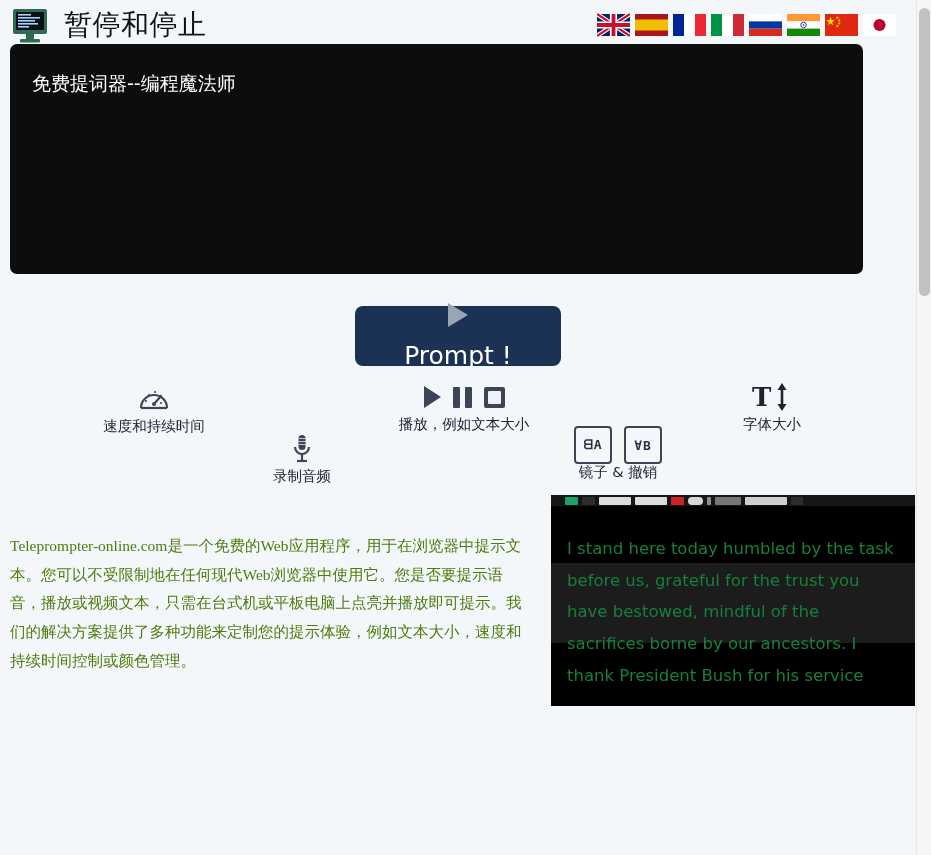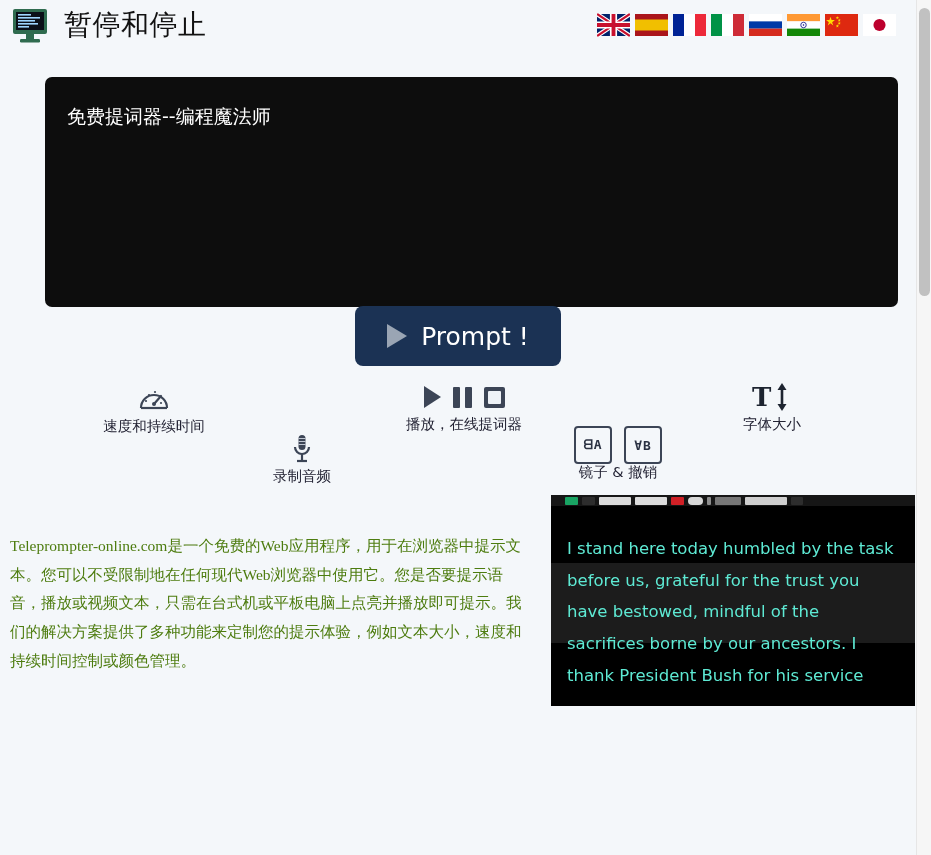--- a/index.html
+++ b/index.html
@@ -53,27 +53,26 @@
   .flag {
     width: 33px; height: 24px;
     display: block;
     border-radius: 1px;
     cursor: pointer;
     flex: 0 0 auto;
   }
   
   .prompter {
     position: absolute;
-    left: 10px; top: 77px;
+    left: 10px; top: 44px;
     width: 853px; height: 230px;
     background: #0d0d0d;
     border-radius: 7px;
     padding: 26px 22px;
     overflow: hidden;
-    margin-left: 35px;
   }
   .prompter-text {
     color: #ffffff;
     font-size: 19px;
     line-height: 1.45;
     font-family: "DejaVu Sans", "Liberation Sans", sans-serif;
   }
   
   .prompt-btn-wrap {
     position: absolute;
@@ -82,20 +81,21 @@
   }
   .prompt-btn {
     background: #1b3254;
     border: none;
     border-radius: 8px;
     width: 206px; height: 60px;
     display: flex; align-items: center; justify-content: center;
     gap: 14px;
     cursor: pointer;
     padding: 0;
+    flex-direction: column;
   }
   .prompt-btn .tri {
     width: 0; height: 0;
     border-left: 20px solid #9aa5b4;
     border-top: 12px solid transparent;
     border-bottom: 12px solid transparent;
   }
   .prompt-btn .lbl {
     color: #ffffff;
     font-size: 25px;
@@ -164,21 +164,21 @@
   .video .vbar .b.dark  { background: #2d2d2d; width: 13px; }
   .video .vbar .b.light { background: #dcdcdc; width: 32px; }
   .video .vbar .b.red   { background: #d12026; width: 13px; }
   .video .vbar .b.pill  { background: #d8d8d8; width: 15px; border-radius: 4px; }
   .video .vbar .b.mic   { background: #8d8d8d; width: 4px; }
   .video .vbar .b.txt   { background: #777; width: 26px; }
   .video .vbar .b.time  { background: #cfcfcf; width: 42px; }
   .video .vbar .b.x     { background: #2d2d2d; width: 12px; }
   .video .vtext {
     padding: 27px 16px 0 16px;
-    color: #5eead4;
+    color: #15803d;
     font-size: 16.5px;
     line-height: 1.92;
     font-family: "DejaVu Sans", "Liberation Sans", sans-serif;
   }
   .video .band {
     position: absolute; left: 0; right: 0;
     top: 68px; height: 80px;
     background: #1c1c1c;
     z-index: 0;
   }
@@ -296,21 +296,21 @@
 
     <div class="feat f-play">
       <div class="glyphs">
         <span class="play-tri"></span>
         <span class="pause-ic">
             <i></i>
             <i></i>
           </span>
         <span class="stop-ic"></span>
       </div>
-      <div class="cap">播放，在线提词器</div>
+      <div class="cap">播放，例如文本大小</div>
     </div>
 
     <div class="feat f-font">
       <div class="glyphs">
         <svg width="44" height="32" viewBox="0 0 44 32">
           <text x="2" y="25" font-family="DejaVu Serif, serif" font-size="26" font-weight="bold" fill="#1d2430">T</text>
           <line x1="32" y1="6" x2="32" y2="26" stroke="#1d2430" stroke-width="2.6"></line>
           <polygon points="32,2 27.5,9 36.5,9" fill="#1d2430"></polygon>
           <polygon points="32,30 27.5,23 36.5,23" fill="#1d2430"></polygon>
         </svg>

